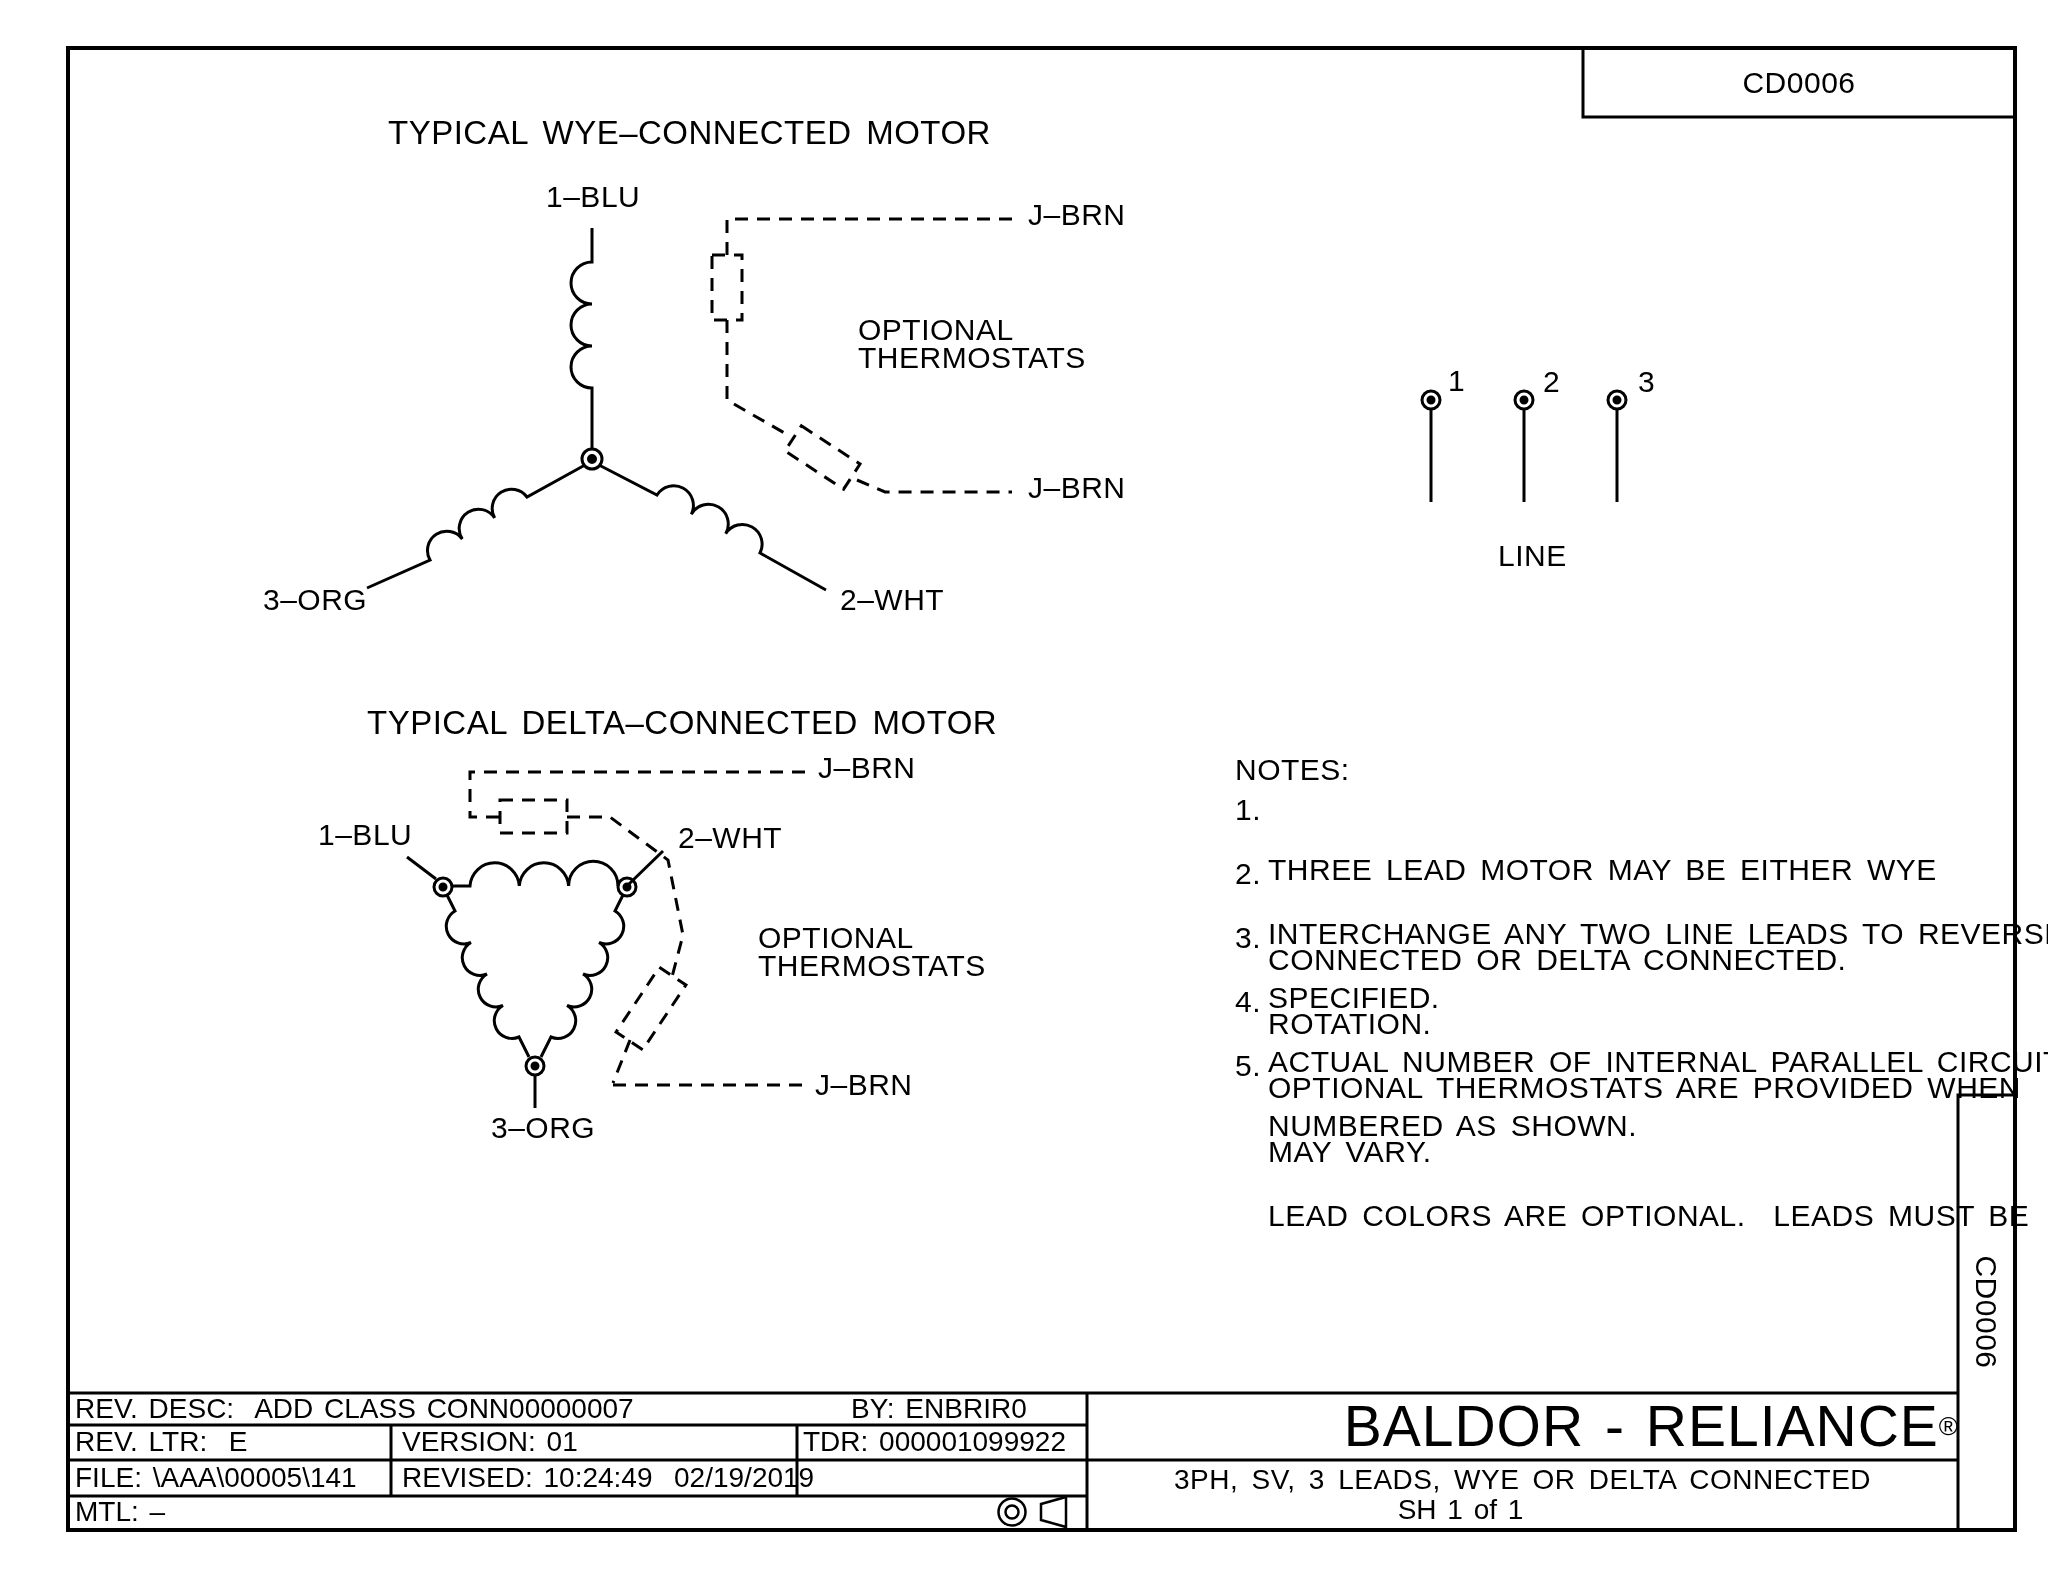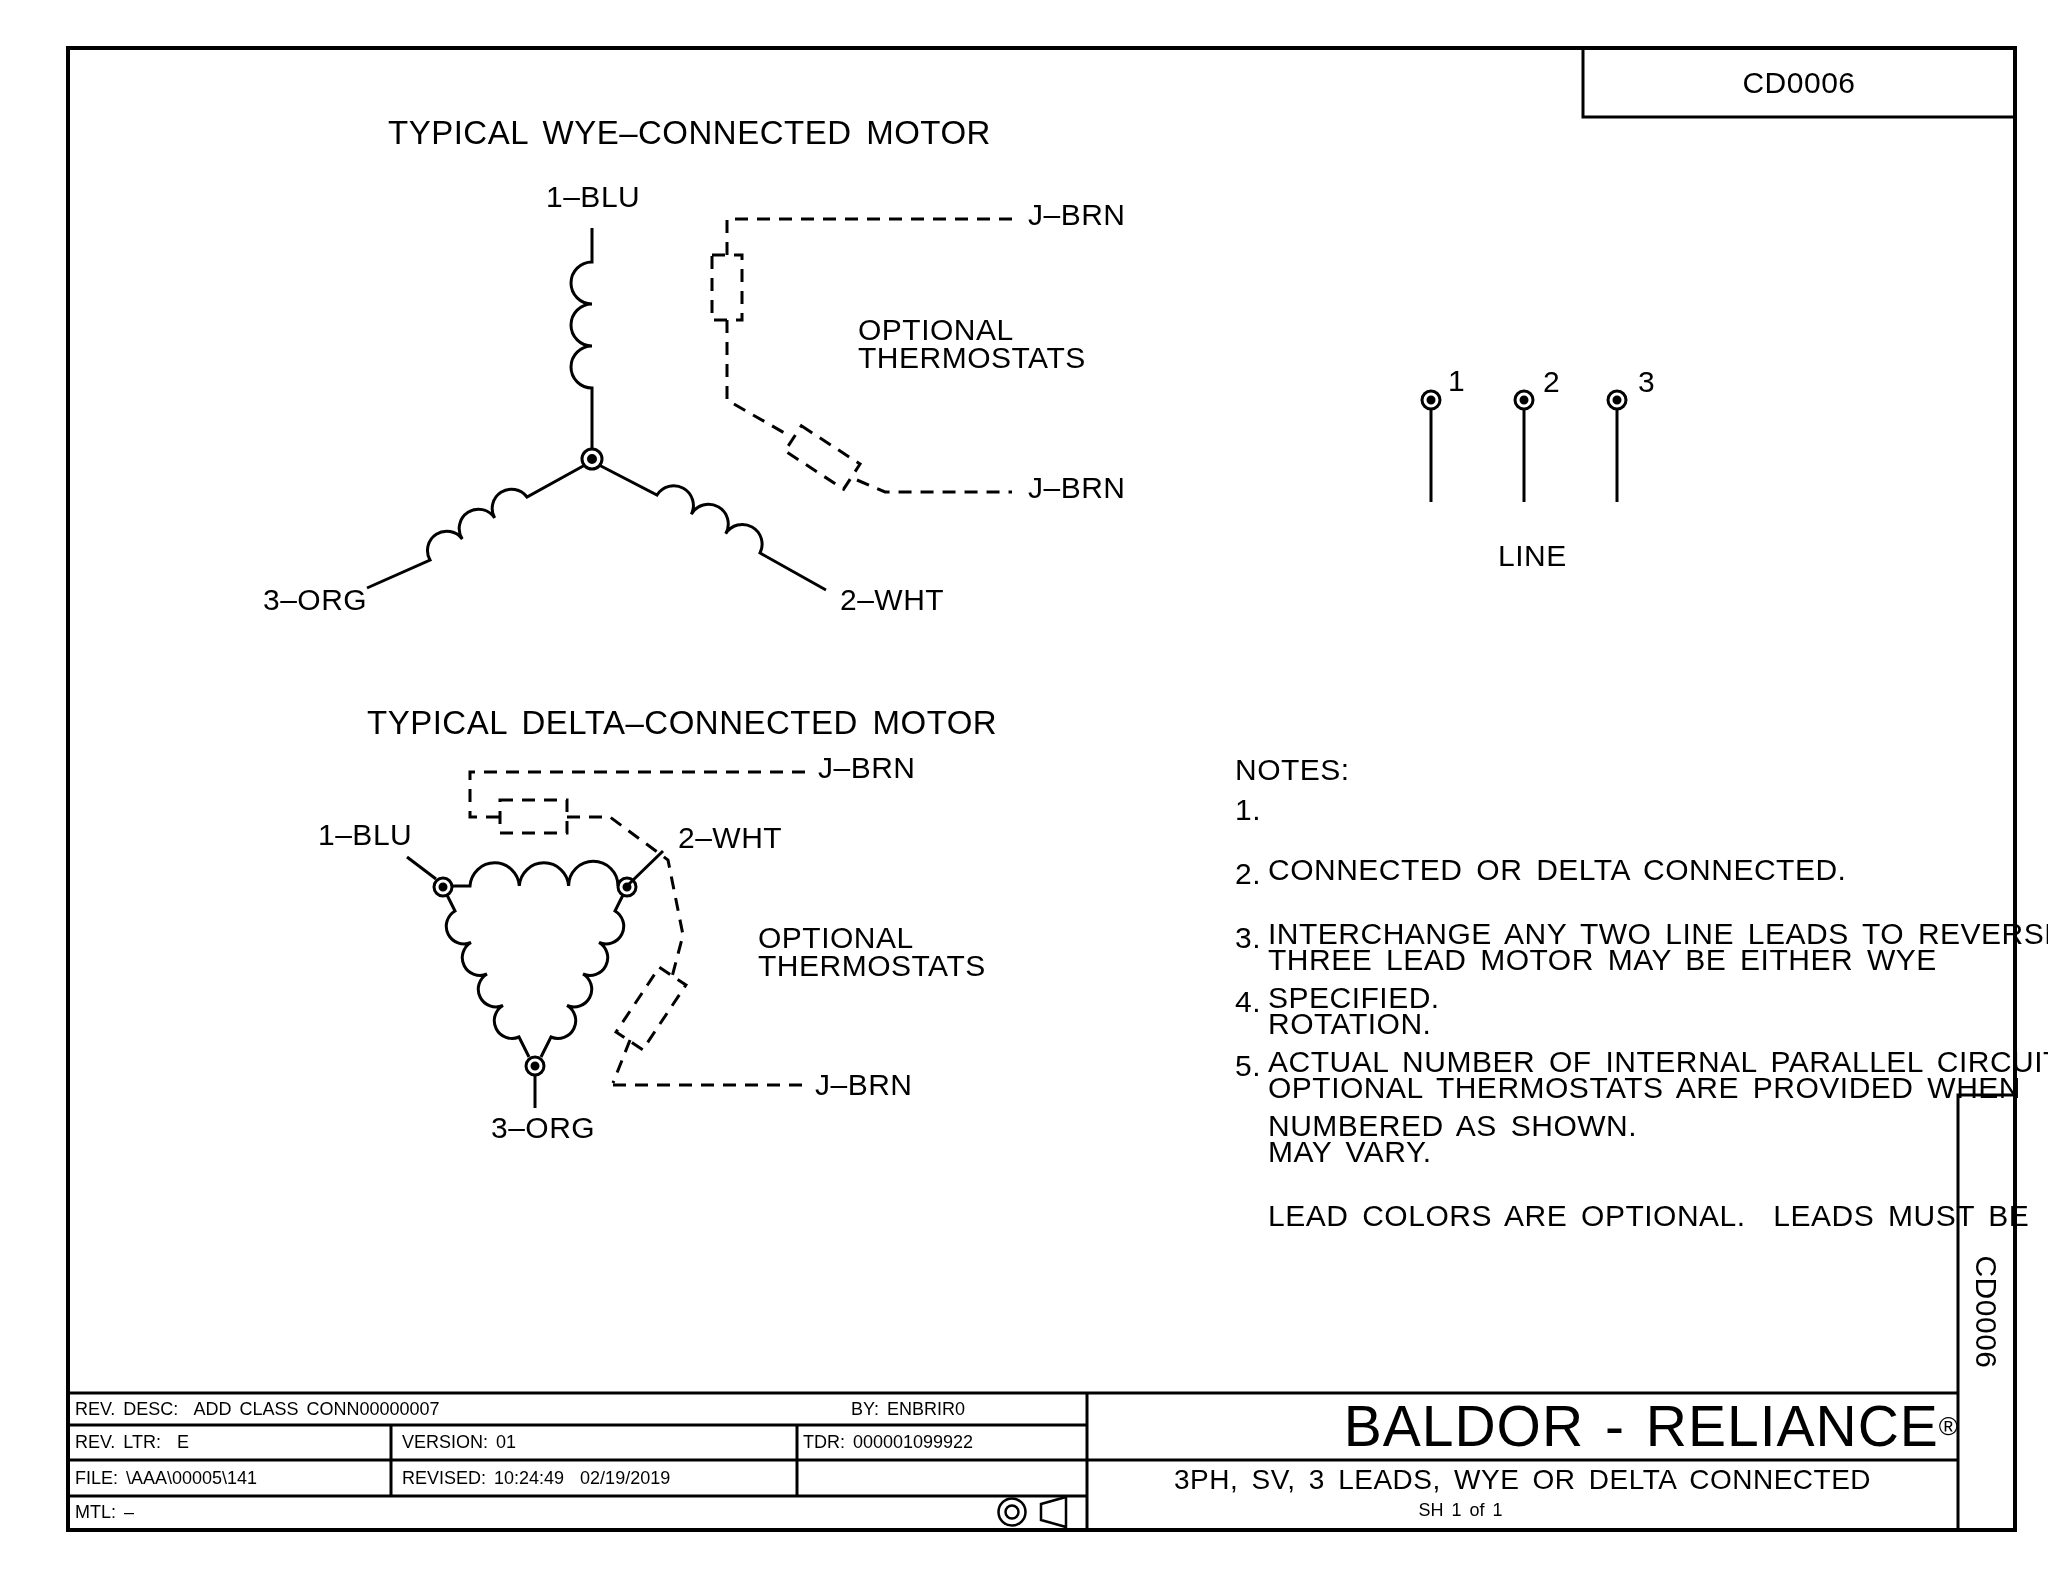--- a/index.html
+++ b/index.html
@@ -2,21 +2,21 @@
 <html><head>
 <meta charset="utf-8">
 <style>
   html,body{margin:0;padding:0;background:#e8e8e8;}
   #sheet{position:relative;width:2048px;height:1582px;background:#ffffff;
          font-family:"Liberation Sans",sans-serif;color:#000;overflow:hidden;}
   #geom{position:absolute;left:0;top:0;width:2048px;height:1582px;}
   .t{position:absolute;font-size:30px;line-height:30px;white-space:pre;
      word-spacing:5px;letter-spacing:.5px;color:#000;}
   .title{font-size:33px;line-height:33px;}
-  .small{font-size:18px;line-height:30px;word-spacing:3px;letter-spacing:0;}
+  .small{font-size:28px;line-height:30px;word-spacing:3px;letter-spacing:0;}
   .brand{font-size:57px;line-height:60px;letter-spacing:1px;word-spacing:4px;}
   .brand .reg{font-size:26px;vertical-align:28px;letter-spacing:0;}
   .cent{display:flex;align-items:center;justify-content:center;text-align:center;}
   .noteitem{position:absolute;display:flex;}
   .noteitem .num{width:33px;flex:none;}
   .vert{transform:rotate(90deg);transform-origin:center;}
 </style>
 </head>
 <body>
 
@@ -146,22 +146,22 @@
   <div class="t" style="left:758px;top:923px;">OPTIONAL</div>
   <div class="t" style="left:758px;top:951px;">THERMOSTATS</div>
   <div class="t" style="left:815px;top:1070px;">J–BRN</div>
   <div class="t" style="left:491px;top:1113px;">3–ORG</div>
 
   <div class="t" style="left:1235px;top:755px;">NOTES:</div>
 
   <div class="noteitem t" style="left:1235px;top:795px;">
     <div class="num">1.</div>
     <div>
+      <div>THREE LEAD MOTOR MAY BE EITHER WYE</div>
       <div>CONNECTED OR DELTA CONNECTED.</div>
-      <div>THREE LEAD MOTOR MAY BE EITHER WYE</div>
     </div>
   </div>
   <div class="noteitem t" style="left:1235px;top:859px;">
     <div class="num">2.</div>
     <div>
       <div>INTERCHANGE ANY TWO LINE LEADS TO REVERSE</div>
       <div>ROTATION.</div>
     </div>
   </div>
   <div class="noteitem t" style="left:1235px;top:923px;">

